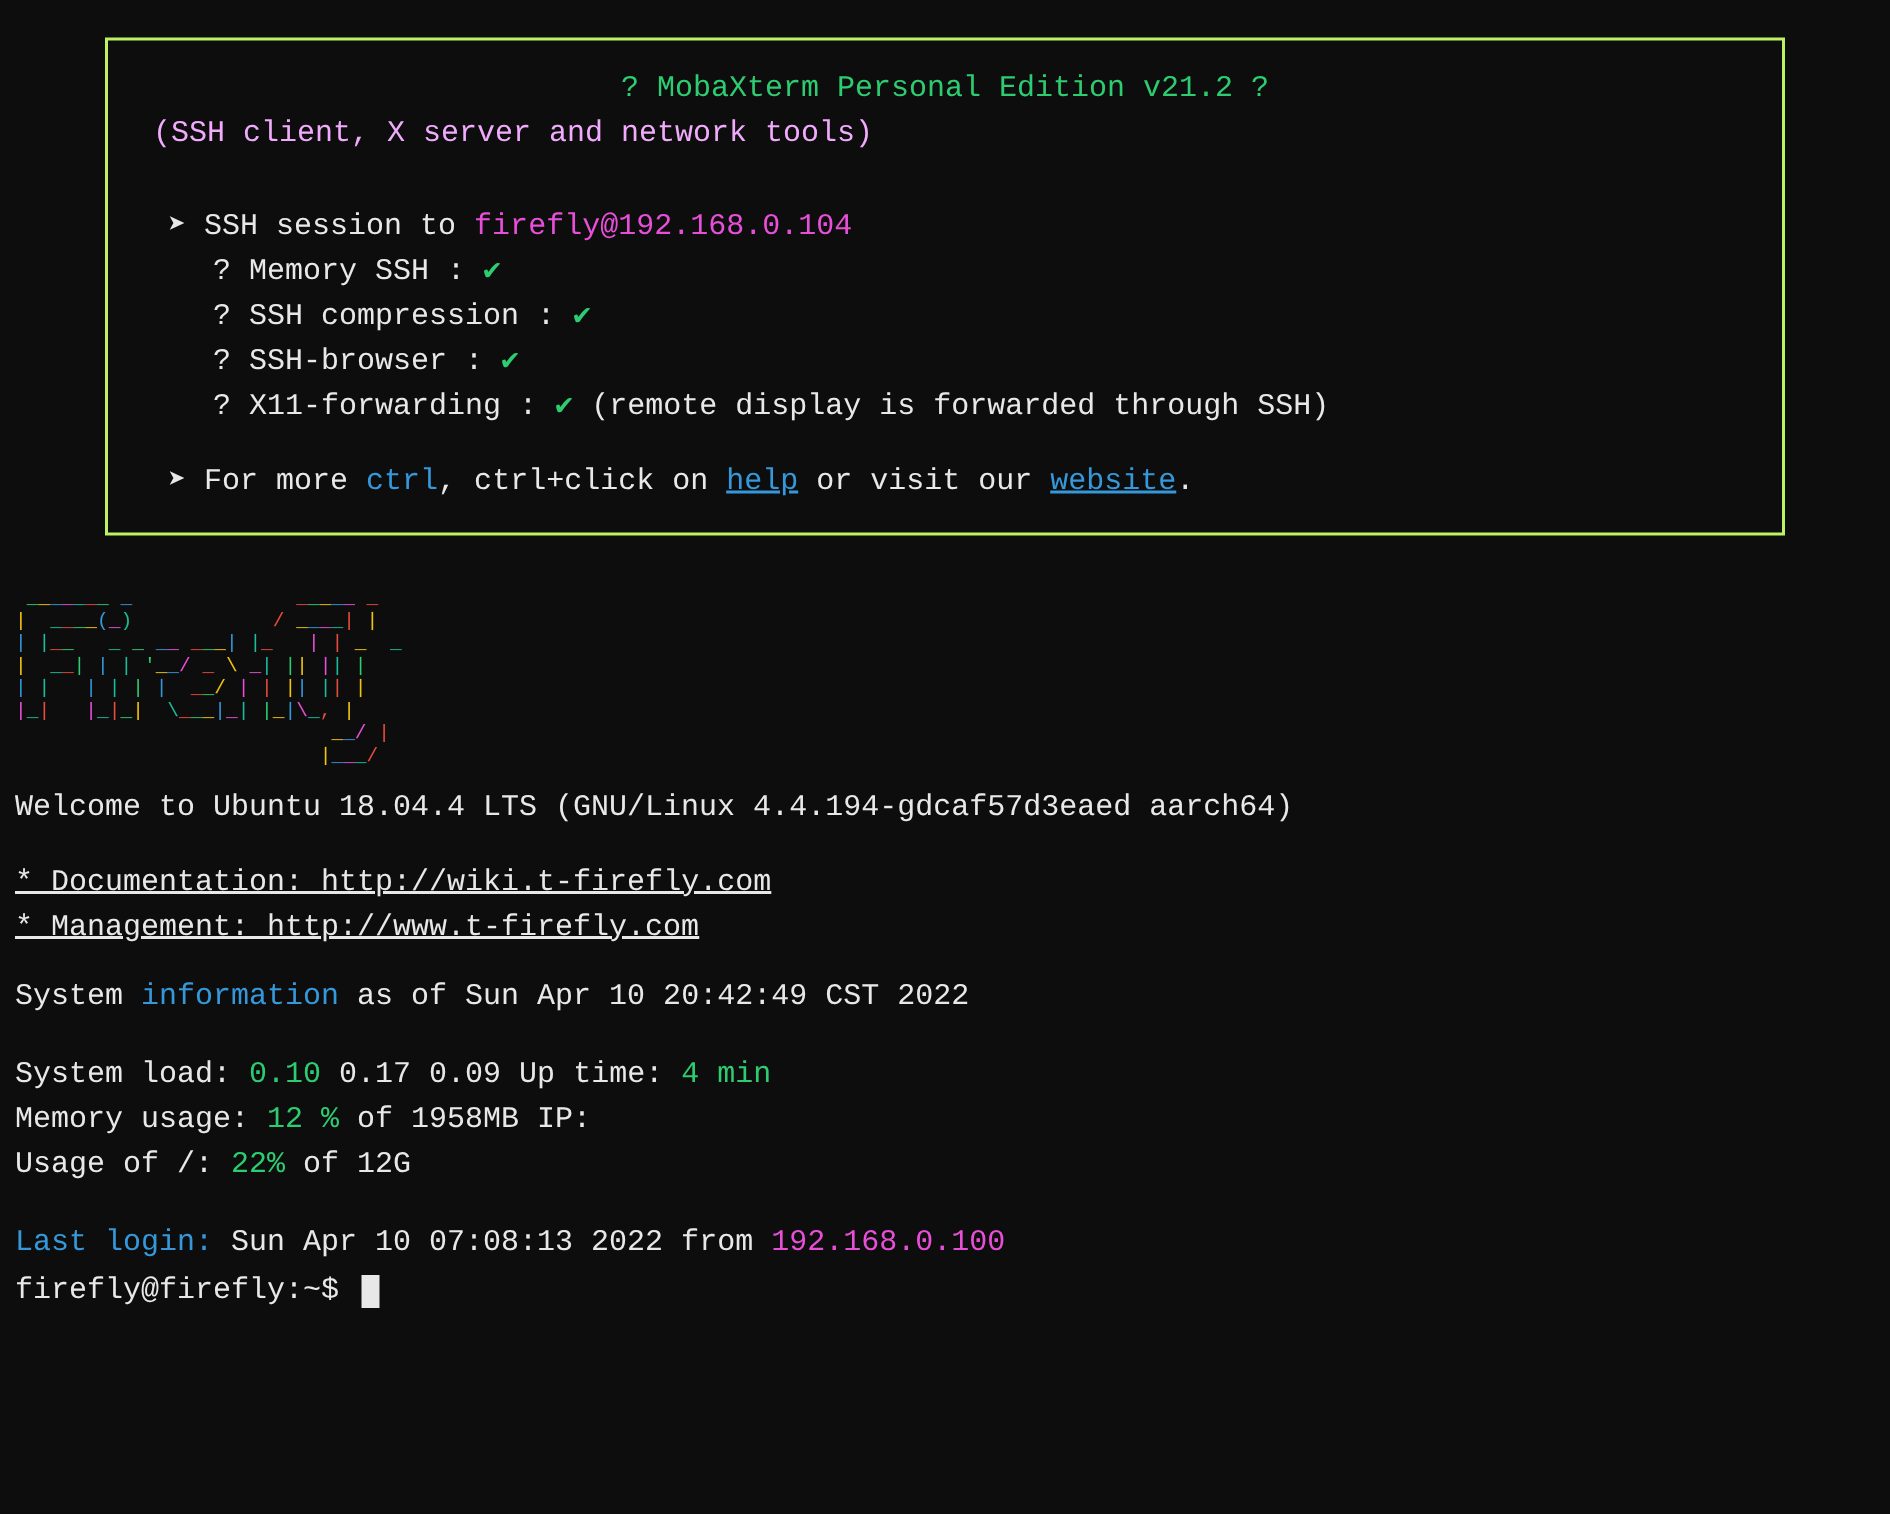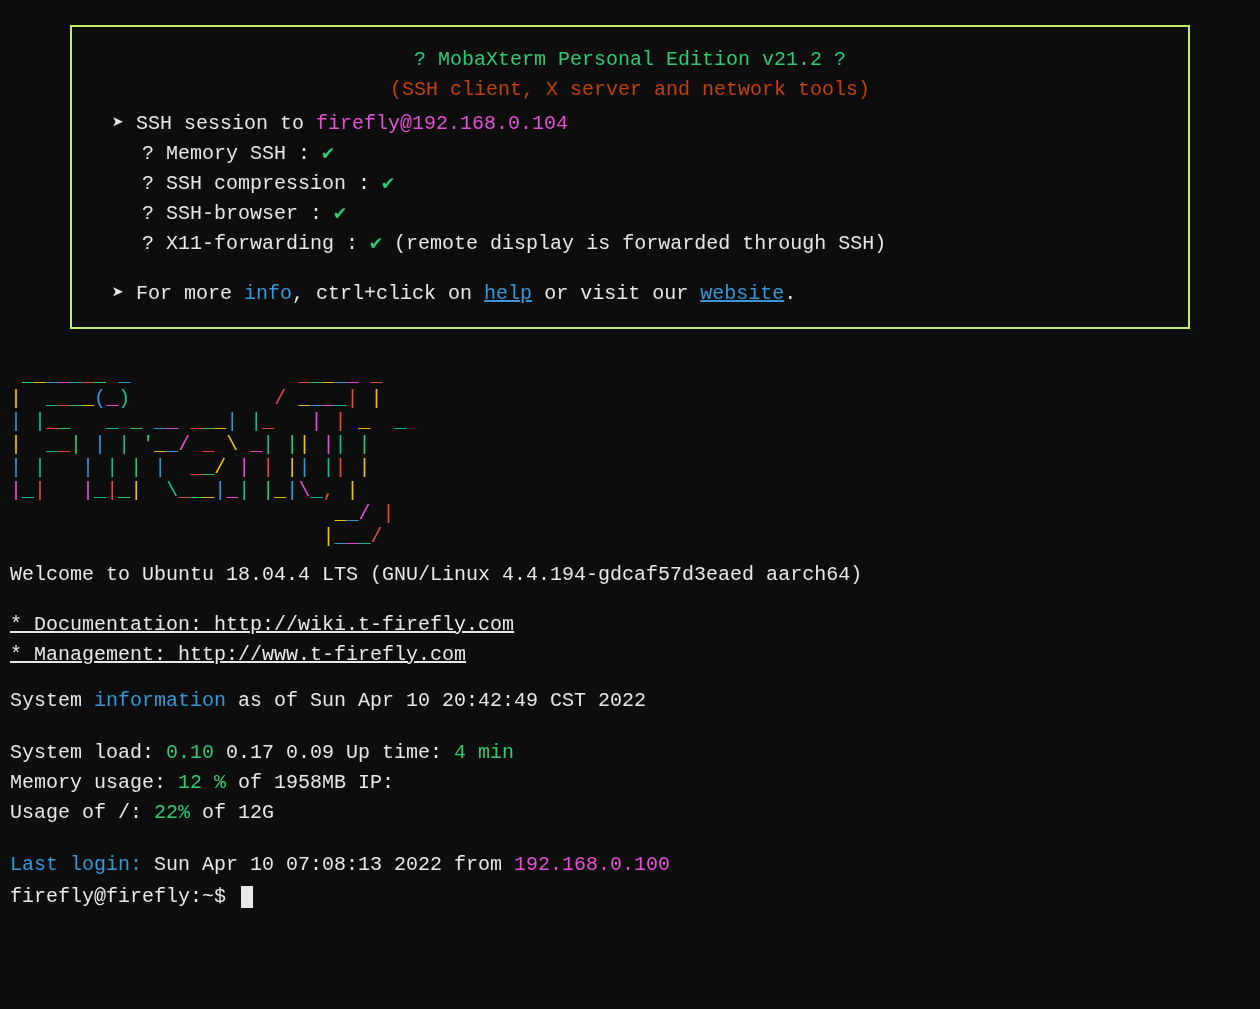--- a/index.html
+++ b/index.html
@@ -21,23 +21,23 @@
     .banner-box {
       border: 2px solid #bef264;
       padding: 18px 30px;
       margin: 15px 60px 30px 60px;
     }
     .banner-title {
       color: #2ecc71;
       text-align: center;
     }
     .banner-subtitle {
-      color: #c2410c;
-      text-align: center;
-      margin-bottom: 4px;
+      color: #f0abfc;
+      text-align: left;
+      margin-bottom: 32px;
     }
     .ssh-line {
       color: #e8e8e8;
       margin-left: 10px;
     }
     .ssh-target {
       color: #e84fd8;
     }
     .session-item {
       margin-left: 40px;
@@ -55,21 +55,21 @@
       color: #3498db;
       text-decoration: underline;
     }
     .cyan-word {
       color: #3498db;
     }
     .ascii-art {
       white-space: pre;
       line-height: 1.15;
       margin: 35px 0 12px 0;
-      font-size: 20px;
+      font-size: 13px;
       letter-spacing: 0;
     }
     .welcome-line {
       color: #e8e8e8;
       margin-bottom: 20px;
     }
     .doc-line {
       margin-left: 0;
       text-decoration: underline;
     }
@@ -111,21 +111,21 @@
   <div class="banner-title">? MobaXterm Personal Edition v21.2 ?</div>
   <div class="banner-subtitle">(SSH client, X server and network tools)</div>
   <div class="ssh-line">
     <span>➤ SSH session to </span><span class="ssh-target">firefly@192.168.0.104</span>
   </div>
   <div class="session-item"><span>? Memory SSH      :  </span><span class="check">✔</span></div>
   <div class="session-item"><span>? SSH compression :  </span><span class="check">✔</span></div>
   <div class="session-item"><span>? SSH-browser     :  </span><span class="check">✔</span></div>
   <div class="session-item"><span>? X11-forwarding  :  </span><span class="check">✔</span><span>  (remote display is forwarded through SSH)</span></div>
   <div class="more-info">
-    <span>➤ For more </span><span class="cyan-word">info</span><span>, ctrl+click on </span><span class="cyan-link">help</span><span> or visit our </span><span class="cyan-link">website</span><span>.</span>
+    <span>➤ For more </span><span class="cyan-word">ctrl</span><span>, ctrl+click on </span><span class="cyan-link">help</span><span> or visit our </span><span class="cyan-link">website</span><span>.</span>
   </div>
 </div>
 
 <div class="ascii-art"><span class="c-red"> </span><span class="c-green">_</span><span class="c-yellow">_</span><span class="c-blue">_</span><span class="c-magenta">_</span><span class="c-cyan">_</span><span class="c-red">_</span><span class="c-green">_</span><span class="c-yellow"> </span><span class="c-blue">_</span><span class="c-magenta"> </span><span class="c-cyan"> </span><span class="c-red"> </span><span class="c-green"> </span><span class="c-yellow"> </span><span class="c-blue"> </span><span class="c-magenta"> </span><span class="c-cyan"> </span><span class="c-red"> </span><span class="c-green"> </span><span class="c-yellow"> </span><span class="c-blue"> </span><span class="c-magenta"> </span><span class="c-cyan"> </span><span class="c-red">_</span><span class="c-green">_</span><span class="c-yellow">_</span><span class="c-blue">_</span><span class="c-magenta">_</span><span class="c-cyan"> </span><span class="c-red">_</span><span class="c-green"> </span><span class="c-yellow"> </span><span class="c-blue"> </span><span class="c-magenta"> </span><span class="c-cyan"> </span><span class="c-red"> </span><span class="c-green"> </span>
 <span class="c-yellow">|</span><span class="c-blue"> </span><span class="c-magenta"> </span><span class="c-cyan">_</span><span class="c-red">_</span><span class="c-green">_</span><span class="c-yellow">_</span><span class="c-blue">(</span><span class="c-magenta">_</span><span class="c-cyan">)</span><span class="c-red"> </span><span class="c-green"> </span><span class="c-yellow"> </span><span class="c-blue"> </span><span class="c-magenta"> </span><span class="c-cyan"> </span><span class="c-red"> </span><span class="c-green"> </span><span class="c-yellow"> </span><span class="c-blue"> </span><span class="c-magenta"> </span><span class="c-cyan"> </span><span class="c-red">/</span><span class="c-green"> </span><span class="c-yellow">_</span><span class="c-blue">_</span><span class="c-magenta">_</span><span class="c-cyan">_</span><span class="c-red">|</span><span class="c-green"> </span><span class="c-yellow">|</span><span class="c-blue"> </span><span class="c-magenta"> </span><span class="c-cyan"> </span><span class="c-red"> </span><span class="c-green"> </span><span class="c-yellow"> </span>
 <span class="c-blue">|</span><span class="c-magenta"> </span><span class="c-cyan">|</span><span class="c-red">_</span><span class="c-green">_</span><span class="c-yellow"> </span><span class="c-blue"> </span><span class="c-magenta"> </span><span class="c-cyan">_</span><span class="c-red"> </span><span class="c-green">_</span><span class="c-yellow"> </span><span class="c-blue">_</span><span class="c-magenta">_</span><span class="c-cyan"> </span><span class="c-red">_</span><span class="c-green">_</span><span class="c-yellow">_</span><span class="c-blue">|</span><span class="c-magenta"> </span><span class="c-cyan">|</span><span class="c-red">_</span><span class="c-green"> </span><span class="c-yellow"> </span><span class="c-blue"> </span><span class="c-magenta">|</span><span class="c-cyan"> </span><span class="c-red">|</span><span class="c-green"> </span><span class="c-yellow">_</span><span class="c-blue"> </span><span class="c-magenta"> </span><span class="c-cyan">_</span><span class="c-red"> </span><span class="c-green"> </span>
 <span class="c-yellow">|</span><span class="c-blue"> </span><span class="c-magenta"> </span><span class="c-cyan">_</span><span class="c-red">_</span><span class="c-green">|</span><span class="c-yellow"> </span><span class="c-blue">|</span><span class="c-magenta"> </span><span class="c-cyan">|</span><span class="c-red"> </span><span class="c-green">'</span><span class="c-yellow">_</span><span class="c-blue">_</span><span class="c-magenta">/</span><span class="c-cyan"> </span><span class="c-red">_</span><span class="c-green"> </span><span class="c-yellow">\</span><span class="c-blue"> </span><span class="c-magenta">_</span><span class="c-cyan">|</span><span class="c-red"> </span><span class="c-green">|</span><span class="c-yellow">|</span><span class="c-blue"> </span><span class="c-magenta">|</span><span class="c-cyan">|</span><span class="c-red"> </span><span class="c-green">|</span><span class="c-yellow"> </span>
 <span class="c-blue">|</span><span class="c-magenta"> </span><span class="c-cyan">|</span><span class="c-red"> </span><span class="c-green"> </span><span class="c-yellow"> </span><span class="c-blue">|</span><span class="c-magenta"> </span><span class="c-cyan">|</span><span class="c-red"> </span><span class="c-green">|</span><span class="c-yellow"> </span><span class="c-blue">|</span><span class="c-magenta"> </span><span class="c-cyan"> </span><span class="c-red">_</span><span class="c-green">_</span><span class="c-yellow">/</span><span class="c-blue"> </span><span class="c-magenta">|</span><span class="c-cyan"> </span><span class="c-red">|</span><span class="c-green"> </span><span class="c-yellow">|</span><span class="c-blue">|</span><span class="c-magenta"> </span><span class="c-cyan">|</span><span class="c-red">|</span><span class="c-green"> </span><span class="c-yellow">|</span><span class="c-blue"> </span>
 <span class="c-magenta">|</span><span class="c-cyan">_</span><span class="c-red">|</span><span class="c-green"> </span><span class="c-yellow"> </span><span class="c-blue"> </span><span class="c-magenta">|</span><span class="c-cyan">_</span><span class="c-red">|</span><span class="c-green">_</span><span class="c-yellow">|</span><span class="c-blue"> </span><span class="c-magenta"> </span><span class="c-cyan">\</span><span class="c-red">_</span><span class="c-green">_</span><span class="c-yellow">_</span><span class="c-blue">|</span><span class="c-magenta">_</span><span class="c-cyan">|</span><span class="c-red"> </span><span class="c-green">|</span><span class="c-yellow">_</span><span class="c-blue">|</span><span class="c-magenta">\</span><span class="c-cyan">_</span><span class="c-red">,</span><span class="c-green"> </span><span class="c-yellow">|</span><span class="c-blue"> </span>
 <span class="c-cyan"> </span><span class="c-red"> </span><span class="c-green"> </span><span class="c-yellow"> </span><span class="c-blue"> </span><span class="c-magenta"> </span><span class="c-cyan"> </span><span class="c-red"> </span><span class="c-green"> </span><span class="c-yellow"> </span><span class="c-blue"> </span><span class="c-magenta"> </span><span class="c-cyan"> </span><span class="c-red"> </span><span class="c-green"> </span><span class="c-yellow"> </span><span class="c-blue"> </span><span class="c-magenta"> </span><span class="c-cyan"> </span><span class="c-red"> </span><span class="c-green"> </span><span class="c-yellow"> </span><span class="c-blue"> </span><span class="c-magenta"> </span><span class="c-cyan"> </span><span class="c-red"> </span><span class="c-green"> </span><span class="c-yellow">_</span><span class="c-blue">_</span><span class="c-magenta">/</span><span class="c-cyan"> </span><span class="c-red">|</span><span class="c-green"> </span>

